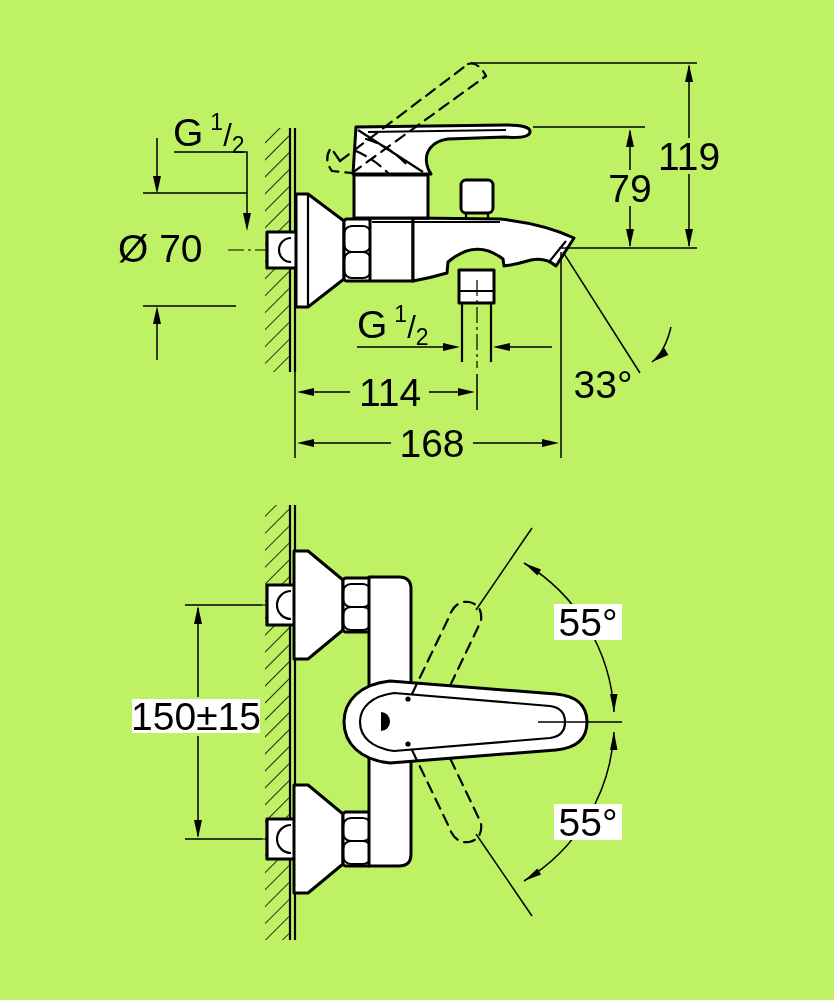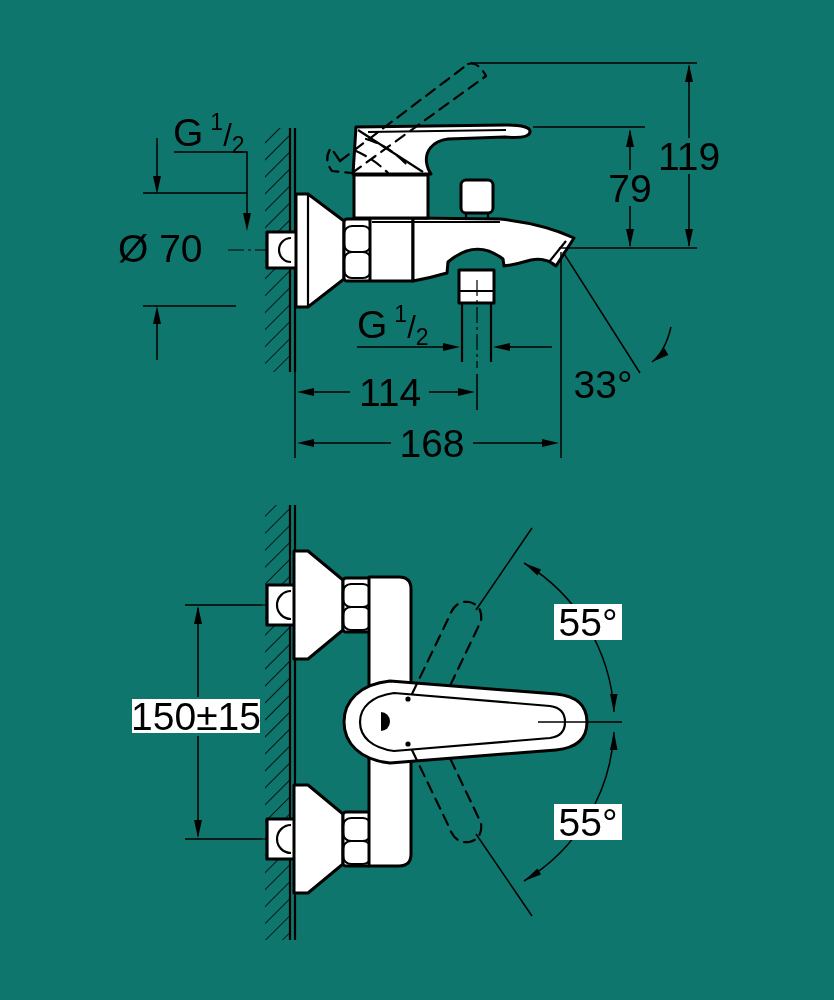--- a/index.html
+++ b/index.html
@@ -1,16 +1,16 @@
 <!DOCTYPE html>
 <html><head>
 <meta charset="utf-8">
 <style>
   html,body{margin:0;padding:0;background:#ffffff;}
-  .stage{width:834px;height:1000px;position:relative;background:#0f766e;}
+  .stage{width:834px;height:1000px;position:relative;background:#bef264;}
   svg{display:block;}
   text{font-family:"Liberation Sans","DejaVu Sans",sans-serif;fill:#000;}
   .dim{font-size:39px;}
   .big{font-size:39px;}
   .sup{font-size:23px;}
   .slash{font-size:31px;}
   .ol{fill:#ffffff;stroke:#000;stroke-width:3;stroke-linejoin:round;}
   .ol2{fill:none;stroke:#000;stroke-width:2.2;stroke-linejoin:round;}
   .olthick{fill:#ffffff;stroke:#000;stroke-width:3.2;stroke-linejoin:round;}
   .thin{fill:none;stroke:#000;stroke-width:1.5;}

